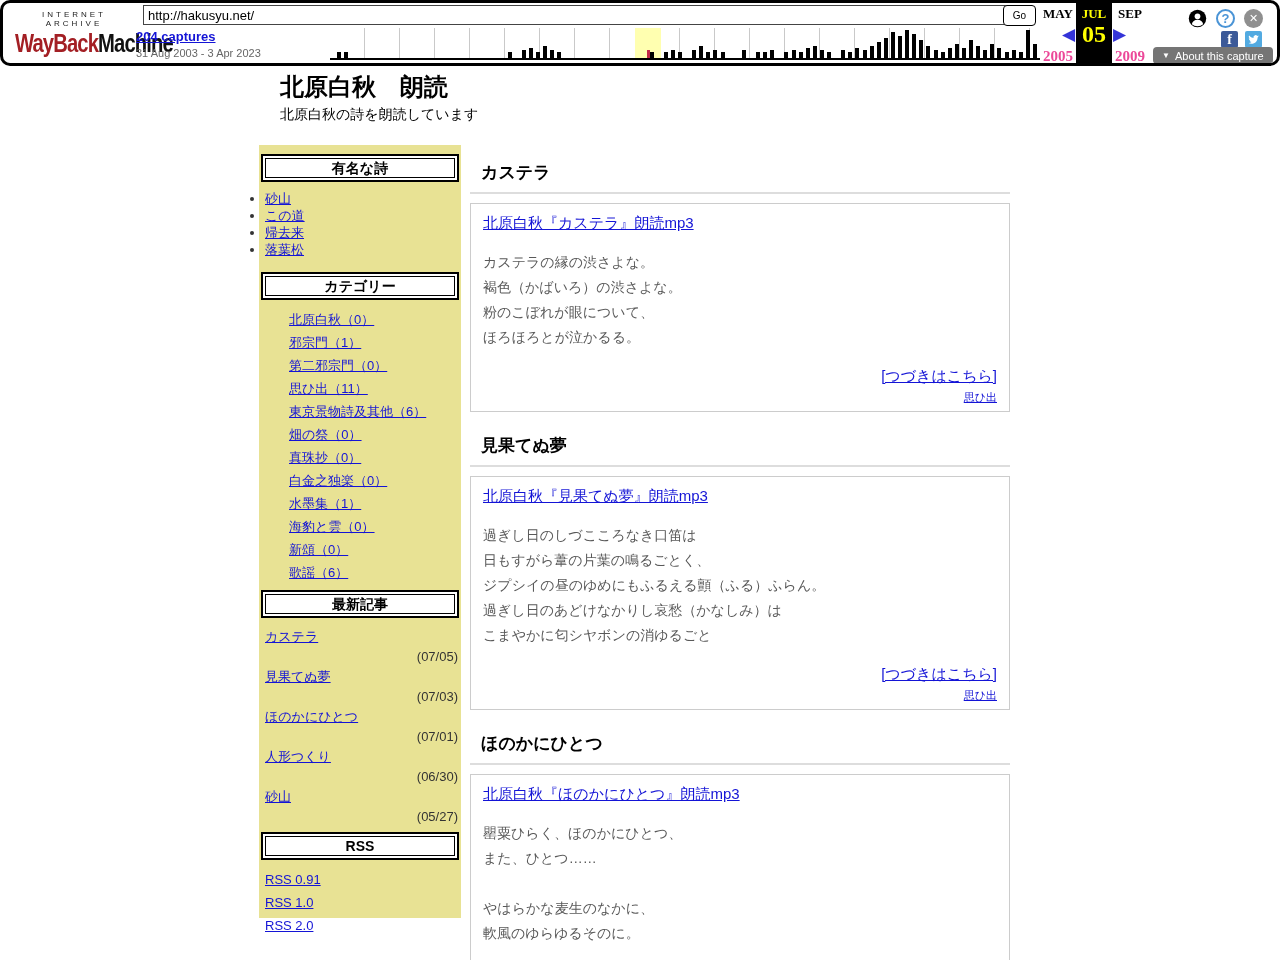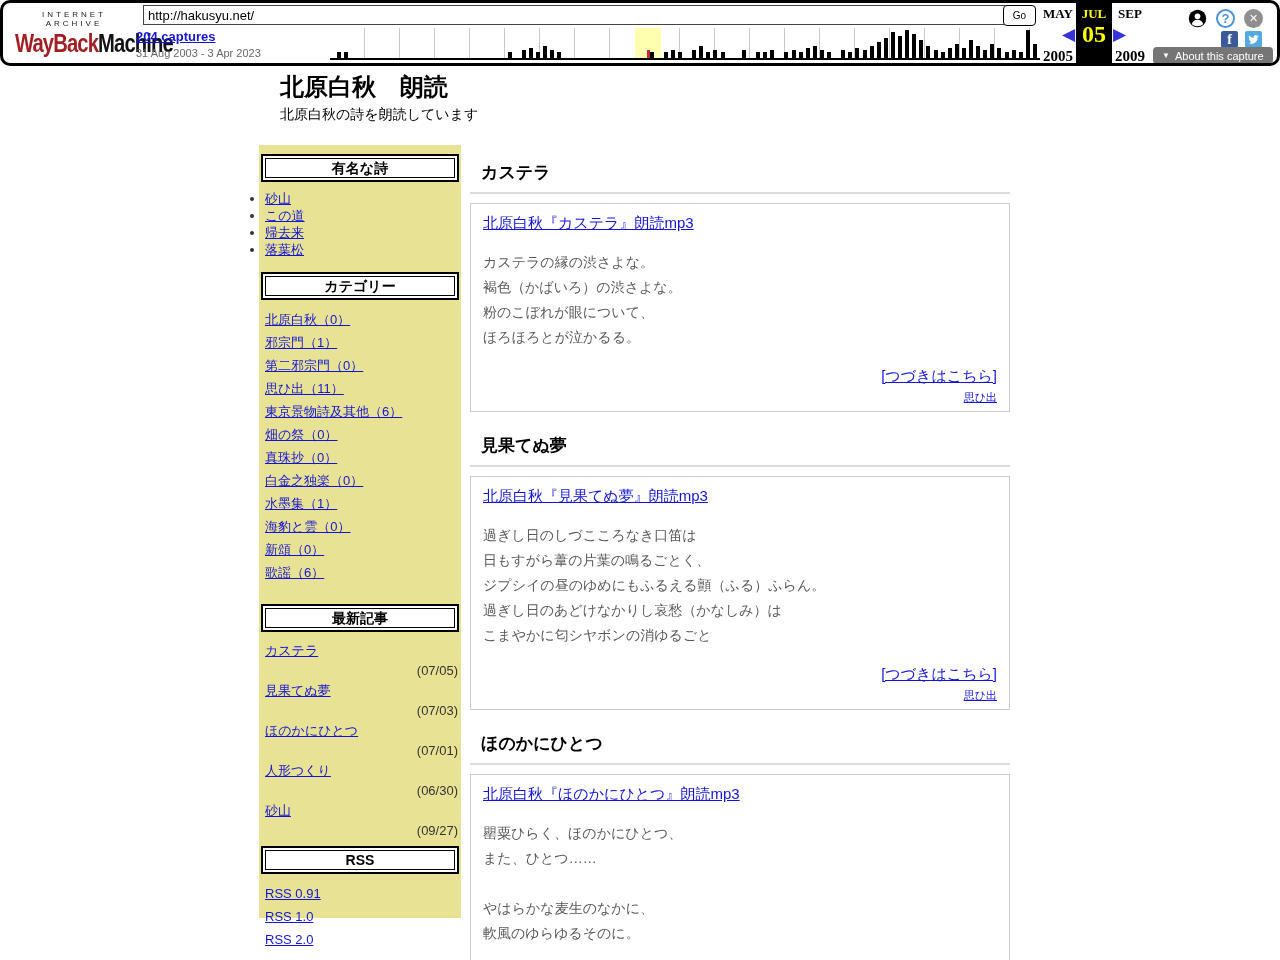--- a/index.html
+++ b/index.html
@@ -31,21 +31,21 @@
   .tl-bars { position:absolute; inset:0; }
   .tbar { position:absolute; bottom:0; width:4px; background:#000; }
   .tl-tick { position:absolute; left:317px; bottom:0; width:3px; height:8px; background:#c22a4a; }
 
   .monthnav { position:absolute; left:1037px; top:0; height:60px; display:flex;font-family:Liberation Serif, serif; }
   .mn-col { width:36px; display:flex; flex-direction:column; align-items:center; }
   .mn-col.cur { background:#000; }
   .mn-month { font-size:13px; font-weight:bold; color:#000; line-height:17px; padding-top:2px; }
   .mn-col.cur .mn-month { color:#ffff00; }
   .mn-day { font-size:24px; font-weight:bold; color:#ffff00; line-height:25px; }
-  .mn-year { font-size:15px; font-weight:bold; color:#000000; line-height:18px; margin-top:auto; padding-bottom:2px; }
+  .mn-year { font-size:15px; font-weight:bold; color:#ec4899; line-height:18px; margin-top:auto; padding-bottom:2px; }
   .mn-col.cur .mn-year { color:#737373;margin-top:34px; }
   .mn-arrow { font-size:17px; color:#3434d8; line-height:25px; cursor:pointer; width:100%; }
   .mn-arrow.left { text-align:right; padding-right:1px; }
   .mn-arrow.right { text-align:left; padding-left:1px; }
 
   .icon-round { position:absolute; width:19px; height:19px; border-radius:50%;
     display:flex; align-items:center; justify-content:center; cursor:pointer; }
   .icon-account { left:1185px; top:6px; }
   .icon-help { left:1213px; top:6px; border:2px solid #4a94d6; color:#4a94d6;
     font-weight:bold; font-size:13px; background:#fff; }
@@ -65,21 +65,21 @@
   .page-title { position:absolute; left:280px; top:71px; font-size:24px; font-weight:bold; color:#000; }
   .page-subtitle { position:absolute; left:280px; top:106px; font-size:14px; color:#000; }
 
   
   .sidebar { position:absolute; left:259px; top:145px; width:202px; height:773px;
     background:#e8e294; padding-top:9px; font-size:13px; }
   .hbox { margin:0 2px 8px; border:2px solid #000; background:#fff; padding:2px; }
   .hbox-in { border:1px solid #000; text-align:center; font-size:14px; font-weight:bold; line-height:18px; }
   .famous-list { list-style:disc outside; padding-left:17px; margin:6px 0 14px -11px; color:#333; }
   .famous-list li { line-height:17px; }
-  .cat-list { margin-top:6px; margin-bottom:20px; }
+  .cat-list { margin-top:6px; margin-bottom:6px;padding-left:24px; }
   .cat-list a { display:block; padding-left:6px; line-height:23px; }
   .recent-list { margin-top:4px; margin-bottom:6px; }
   .recent-item a { display:block; padding-left:6px; line-height:21px; }
   .recent-date { display:block; text-align:right; padding-right:3px; line-height:19px; color:#333; }
   .rss-list { margin-top:4px; }
   .rss-list a { display:block; padding-left:6px; line-height:23px; }
 
   
   .main { position:absolute; left:470px; top:155px; width:540px; }
   .art-title { font-size:17px; font-weight:bold; color:#000;
@@ -260,21 +260,21 @@
     <div class="recent-item">
       <a>ほのかにひとつ</a>
       <span class="recent-date">(07/01)</span>
     </div>
     <div class="recent-item">
       <a>人形つくり</a>
       <span class="recent-date">(06/30)</span>
     </div>
     <div class="recent-item">
       <a>砂山</a>
-      <span class="recent-date">(09/27)</span>
+      <span class="recent-date">(05/27)</span>
     </div>
   </div>
 
   <div class="hbox">
     <div class="hbox-in">RSS</div>
   </div>
   <div class="rss-list">
     <a>RSS 0.91</a>
     <a>RSS 1.0</a>
     <a>RSS 2.0</a>

